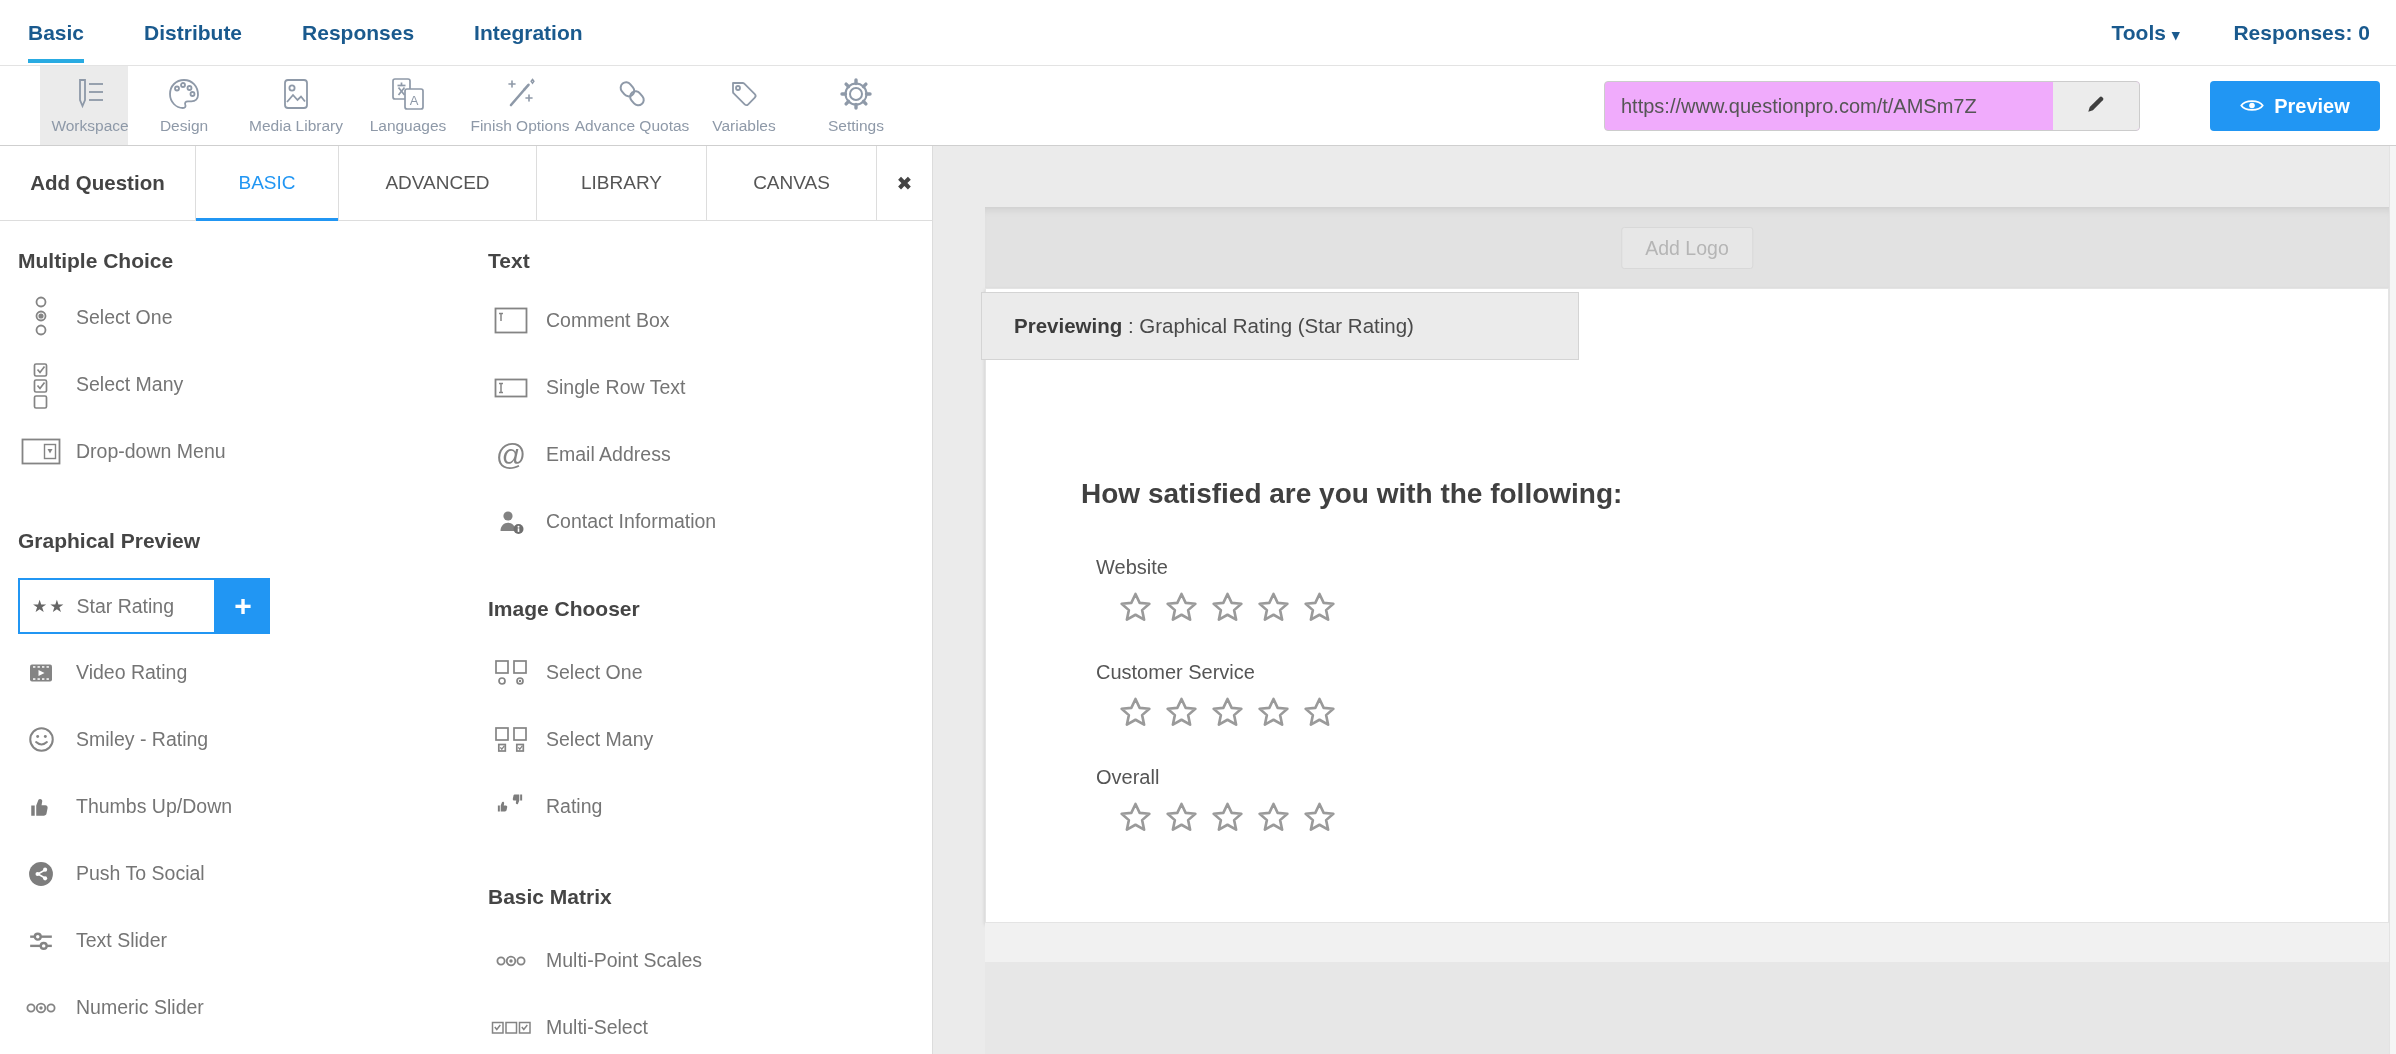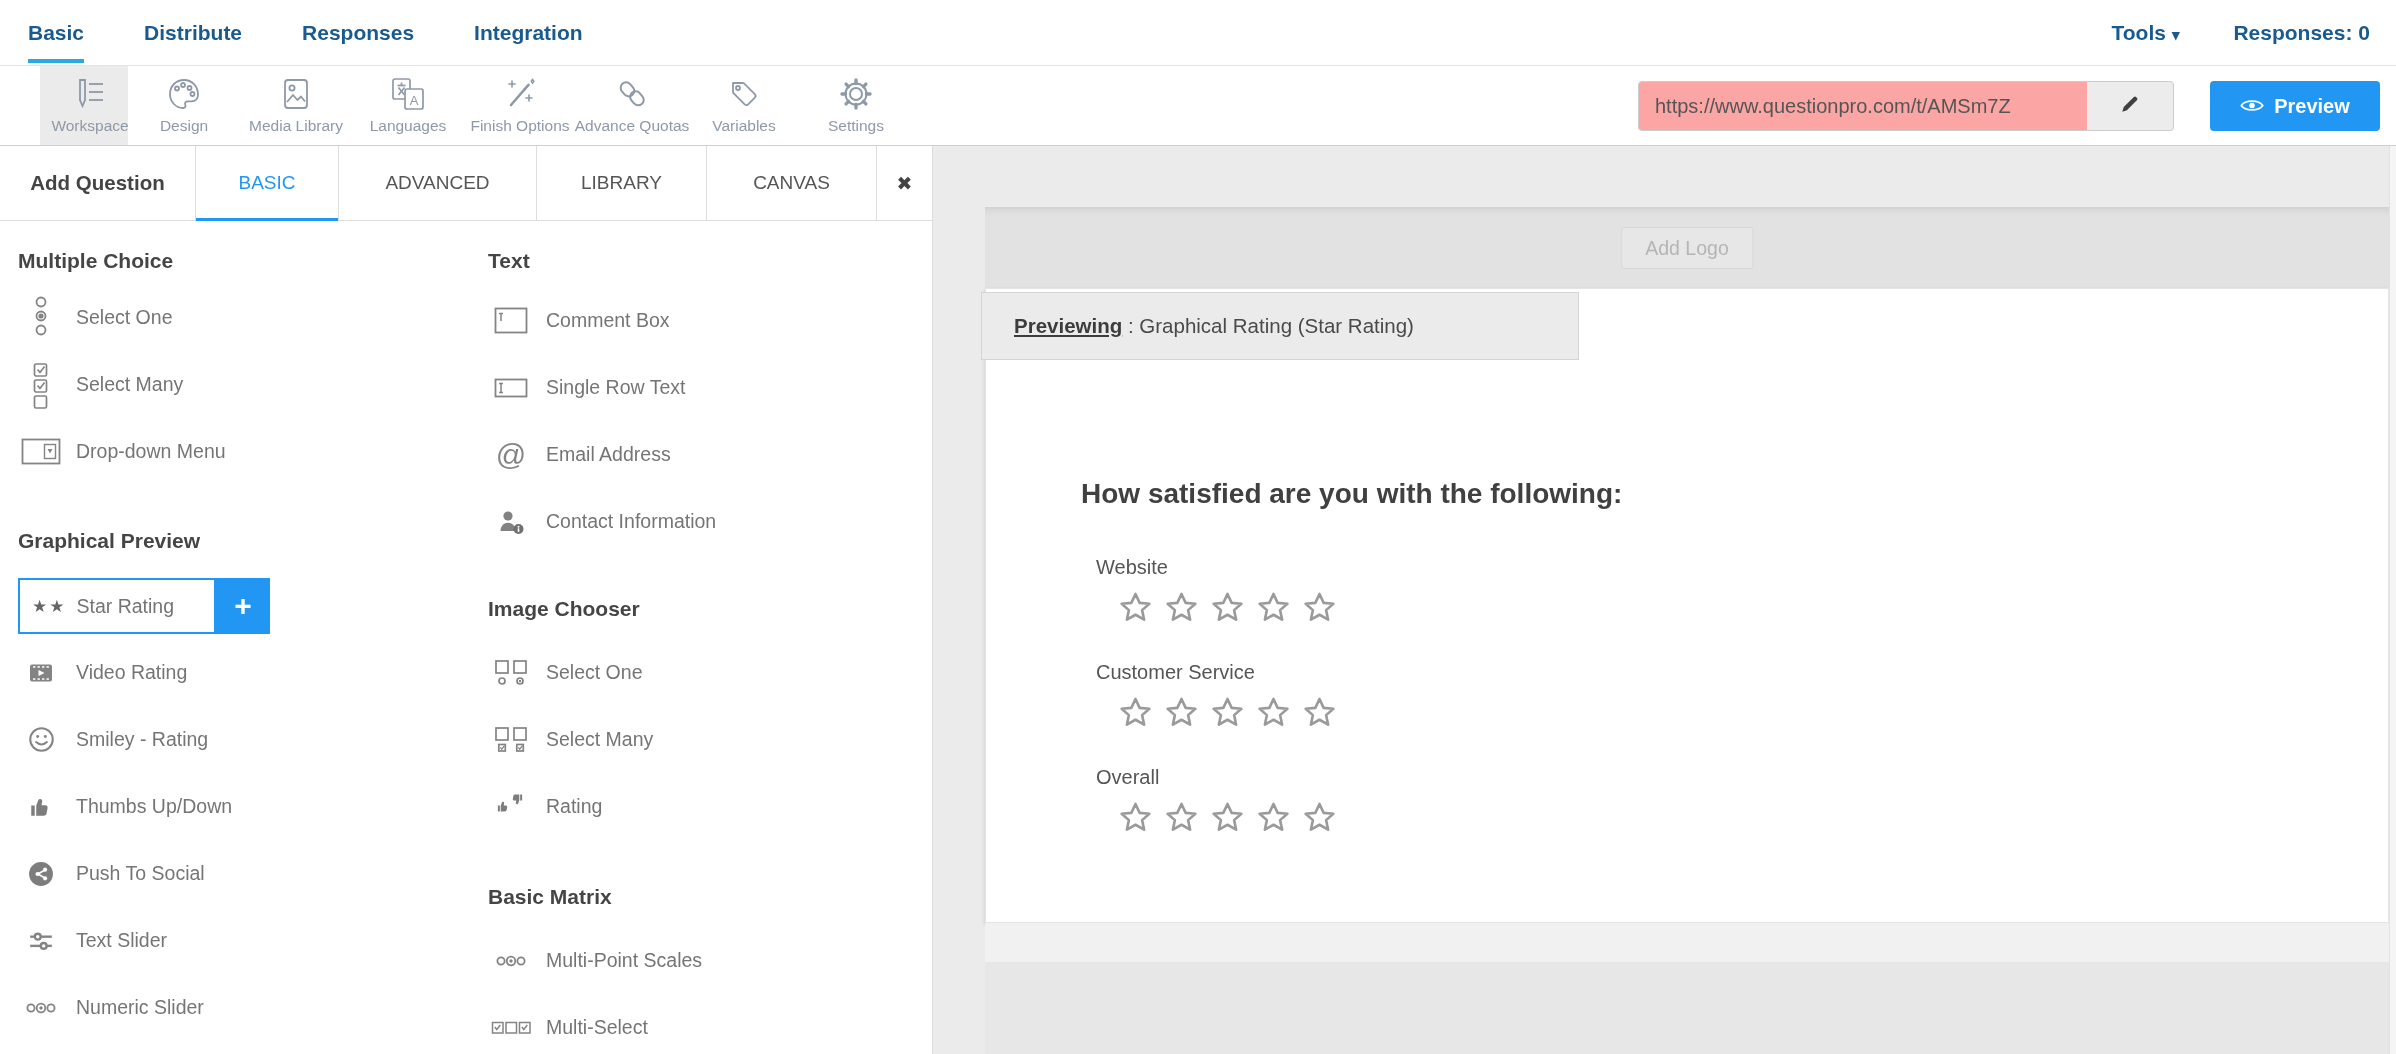--- a/index.html
+++ b/index.html
@@ -22,22 +22,22 @@
   .toolbar { position:absolute; left:0; top:66px; width:2396px; height:80px;
              background:#fff; border-bottom:1px solid #cfcfcf; }
   .tool-items { position:absolute; left:40px; top:0; height:100%; display:flex; }
   .tool-item { width:112px; height:100%; display:flex; flex-direction:column;
                align-items:center; justify-content:center; gap:5px; color:#8e99a8; cursor:pointer; }
   .tool-item:first-child { width:88px;padding-left:12px; }
   .tool-item.active { background:#ebebeb; }
   .tool-item svg { display:block; }
   .tool-label { font-size:15.5px; color:#8e99a8; white-space:nowrap; }
 
-  .url-box { position:absolute; left:1638px; top:15px; width:536px; height:50px;
-             border:1px solid #ccc; border-radius:4px; background:#fca5a5; overflow:hidden; }
+  .url-box { position:absolute; left:1604px; top:15px; width:536px; height:50px;
+             border:1px solid #ccc; border-radius:4px; background:#f0abfc; overflow:hidden; }
   .url-text { position:absolute; left:0; top:0; right:86px; height:100%; padding-left:16px;
               font-size:20px; color:#555; line-height:48px; white-space:nowrap; overflow:hidden; }
   .url-edit { position:absolute; right:0; top:0; width:86px; height:100%; background:#ececec;
               display:flex; align-items:center; justify-content:center; cursor:pointer; }
   .preview-btn { position:absolute; left:2210px; top:15px; width:170px; height:50px;
                  background:#2196f3; border-radius:4px; display:flex; align-items:center;
                  justify-content:center; gap:10px; color:#fff; font-size:20px; font-weight:700; cursor:pointer; }
 
   
   .left-panel { position:absolute; left:0; top:146px; width:933px; height:908px;
@@ -74,21 +74,21 @@
   .logo-bar { position:absolute; left:52px; right:7px; top:61px; height:81px; background:#e2e2e2;
               box-shadow:inset 0 8px 8px -6px rgba(0,0,0,0.10); }
   .add-logo { position:absolute; left:50%; transform:translateX(-50%); top:20px; height:42px;
               padding:0 23px; line-height:40px; background:#e7e7e7; border:1px solid #d8d8d8;
               border-radius:3px; color:#b5b5b5; font-size:19.5px; cursor:pointer; white-space:nowrap; }
   .white-panel { position:absolute; left:52px; right:7px; top:142px; height:635px; background:#fff;
                  border:1px solid #e4e4e4; box-shadow:0 2px 4px rgba(0,0,0,0.15); }
   .prev-badge { position:absolute; left:48px; top:146px; width:598px; height:68px; background:#ebebeb;
                 border:1px solid #d4d4d4; line-height:66px; padding-left:32px; font-size:20.5px;
                 color:#4a4a4a; z-index:3; white-space:nowrap; }
-  .prev-badge b { color:#3c3c3c;text-decoration:underline; }
+  .prev-badge b { color:#3c3c3c; }
   .q-title { position:absolute; left:148px; top:332px; font-size:28px; font-weight:700; color:#404040; z-index:2; }
   .rating-rows { position:absolute; left:143px; top:410px; z-index:2; }
   .rating-row { margin-bottom:35px;margin-left:20px; }
   .rating-row .row-label { font-size:20px; color:#555; height:24px; margin-bottom:9px; }
   .stars { display:flex; gap:9px; margin-left:21px; }
   .below-band { position:absolute; left:52px; right:7px; top:777px; height:39px; background:#f1f1f1; }
   .below-rest { position:absolute; left:52px; right:7px; top:816px; bottom:0; background:#e7e7e7; }
   .scroll-strip { position:absolute; right:0; top:0; bottom:0; width:7px; background:#f5f5f5; border-left:1px solid #e3e3e3; }
 </style>
 </head>

